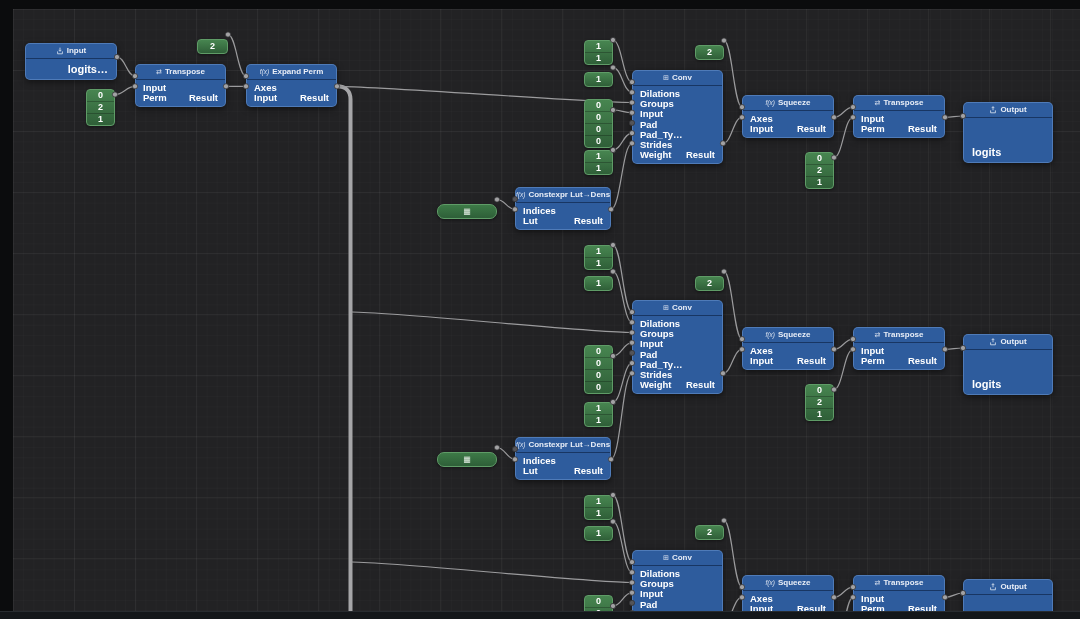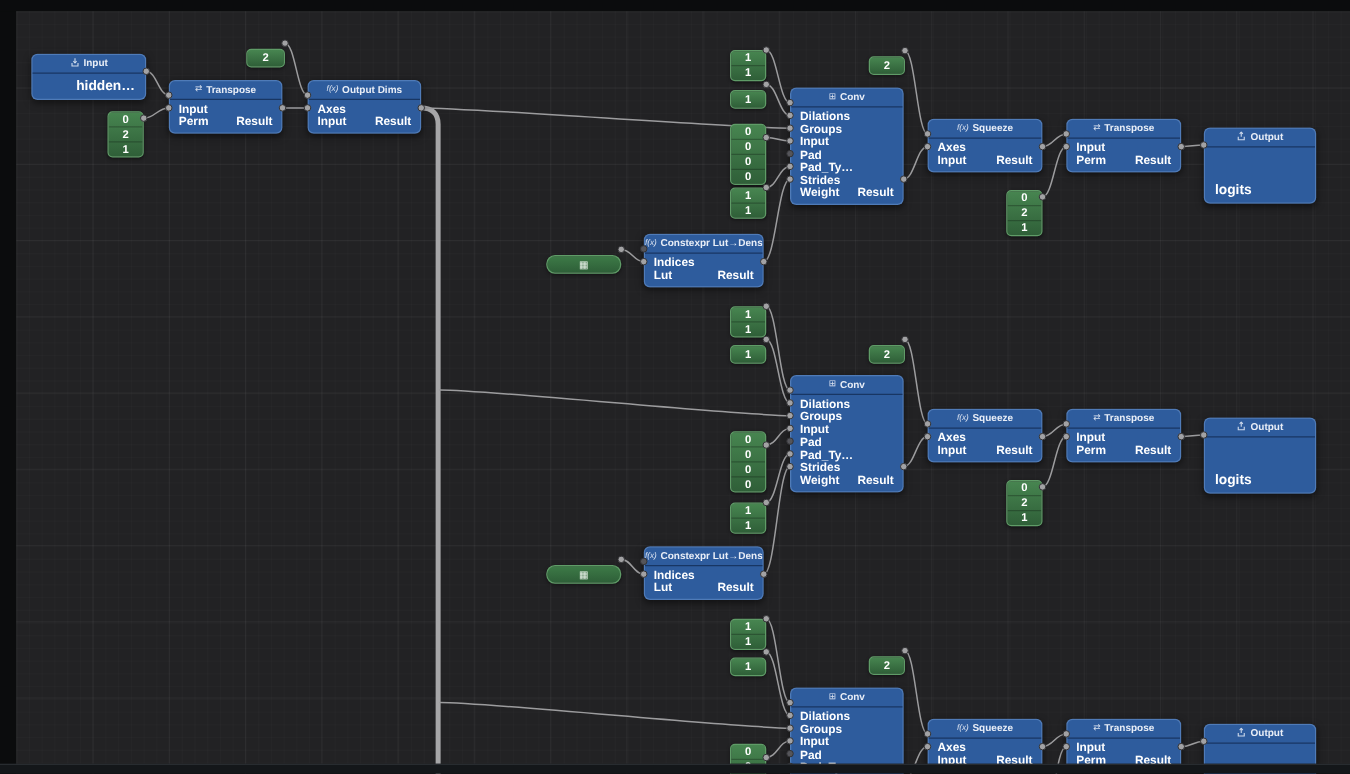--- a/index.html
+++ b/index.html
@@ -93,37 +93,37 @@
   <div id="nodes">
       <div class="node" style="left: 25px; top: 31px; width: 92px;">
         <div class="title"><span class="ticon"><svg width="8" height="8" viewBox="0 0 10 10">
               <g stroke="#dfe8f4" stroke-width="1.1" fill="none">
                 <path d="M2 5.5 V8.5 H8 V5.5"></path>
                 <path d="M5 0.8 V5.2"></path>
                 <path d="M3.4 3.6 L5 5.4 L6.6 3.6"></path>
               </g>
             </svg></span><span>Input</span></div>
         <div class="nbody">
-          <div class="iorow right">hidden…</div>
+          <div class="iorow right">logits…</div>
         </div>
       </div>
       <div class="node" style="left: 135px; top: 52px; width: 91px;">
         <div class="title"><span class="ticon">⇄</span><span>Transpose</span></div>
         <div class="nbody">
           <div class="prow">
             <span>Input</span>
           </div>
           <div class="prow">
             <span>Perm</span>
             <span>Result</span>
           </div>
         </div>
       </div>
       <div class="node" style="left: 246px; top: 52px; width: 91px;">
-        <div class="title"><span class="ticon"><span class="fxg">f(x)</span></span><span>Output Dims</span></div>
+        <div class="title"><span class="ticon"><span class="fxg">f(x)</span></span><span>Expand Perm</span></div>
         <div class="nbody">
           <div class="prow">
             <span>Axes</span>
           </div>
           <div class="prow">
             <span>Input</span>
             <span>Result</span>
           </div>
         </div>
       </div>

